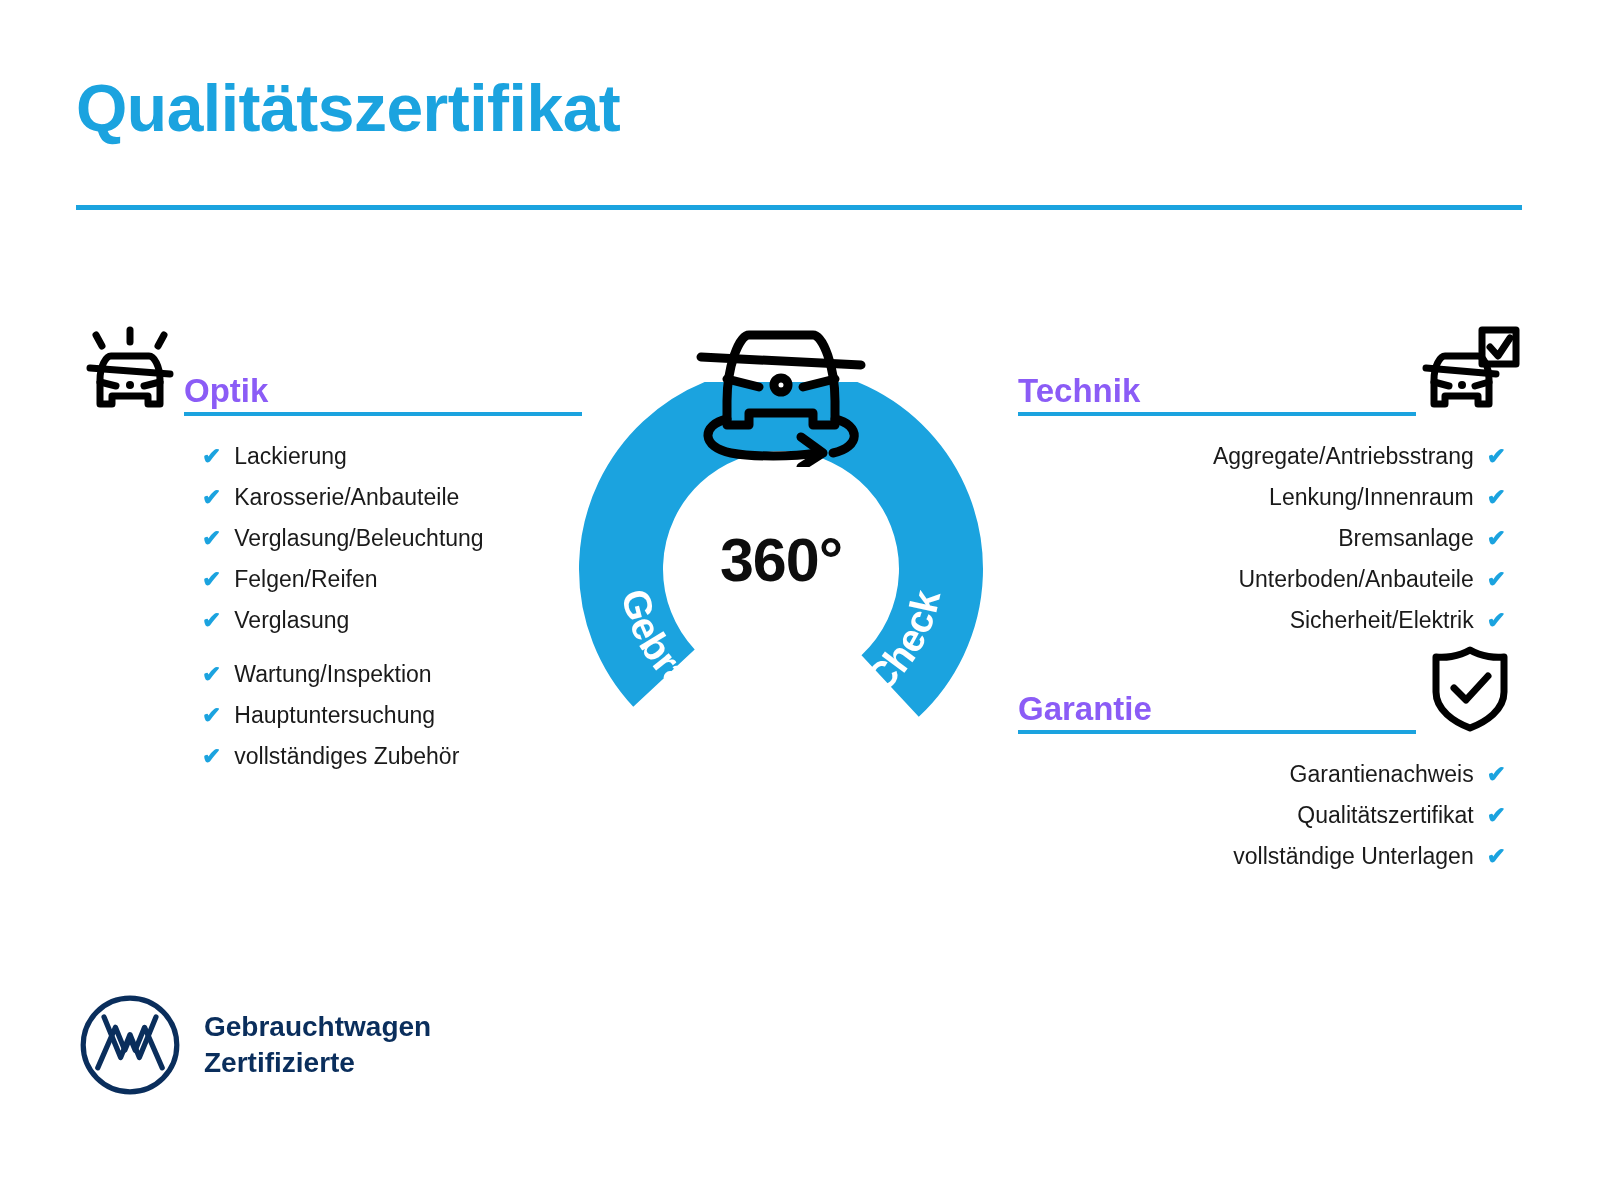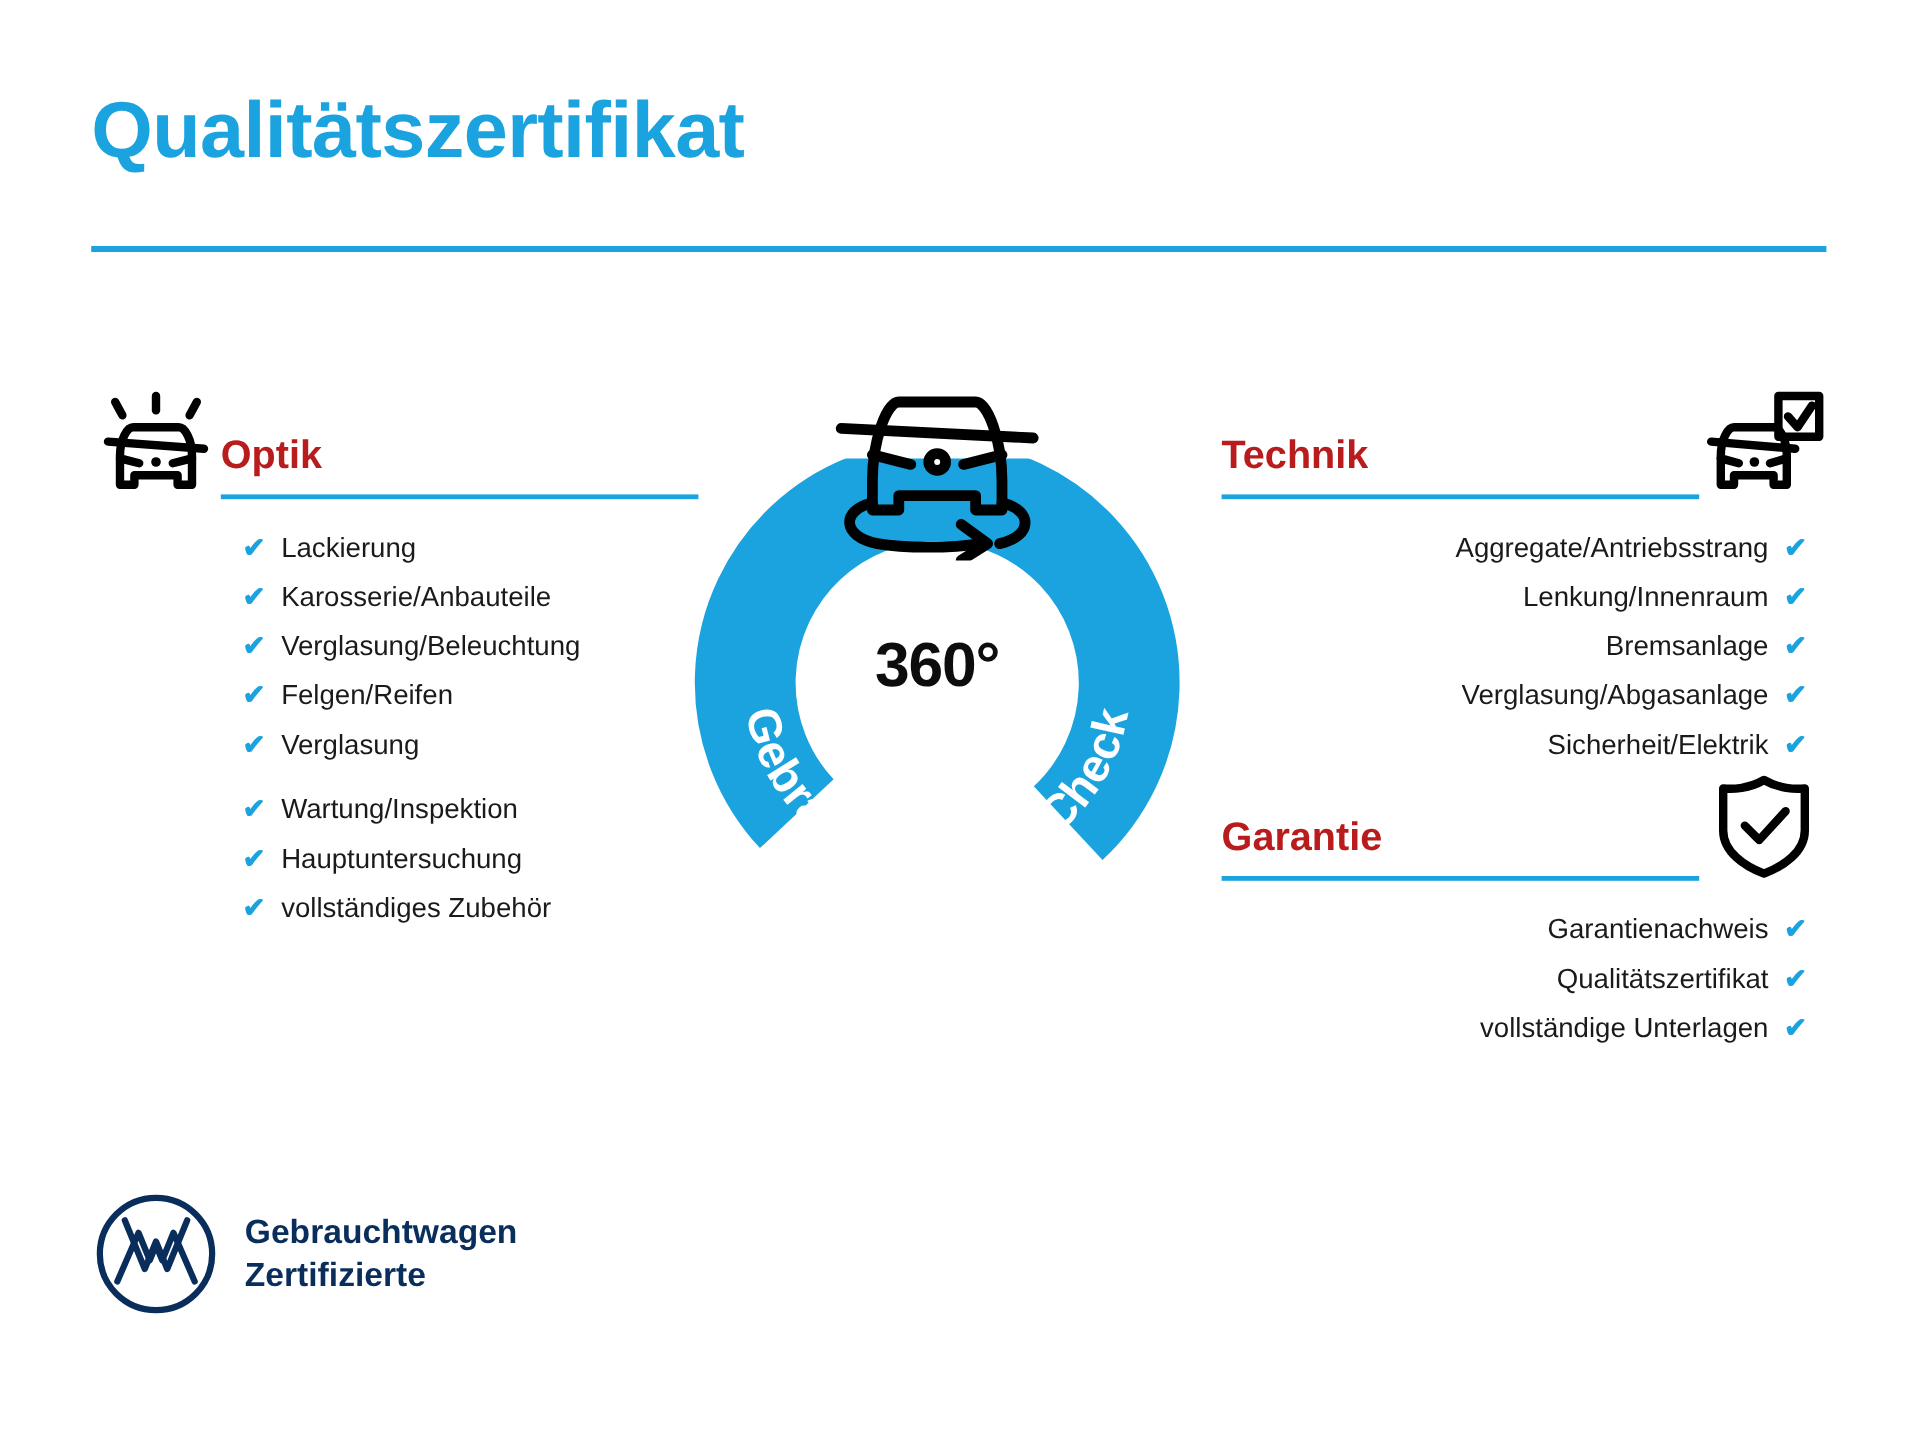--- a/index.html
+++ b/index.html
@@ -65,23 +65,23 @@
     align-items: center;
     justify-content: center;
   }
   .sec-title-wrap {
     flex: 1 1 auto;
     padding-bottom: 2px;
   }
   .sec-title {
     font-size: 33px;
     font-weight: bold;
-    color: #b91c1c;
+    color: #8b5cf6;
     line-height: 1.15;
-    padding-bottom: 14px;
+    padding-bottom: 2px;
   }
   .right .sec-title { }
   .sec-rule {
     height: 4px;
     background: #1BA3DF;
     width: 100%;
   }
 
   
   .check-list {
@@ -125,21 +125,21 @@
     height: 450px;
   }
   .badge-ring { position: absolute; left: 0; top: 75px; width: 420px; height: 375px; }
   .badge-car  { position: absolute; left: 112px; top: 0px; width: 196px; height: 160px; }
   .badge-360 {
     position: absolute;
     left: 0;
     top: 218px;
     width: 420px;
     text-align: center;
-    font-size: 52px;
+    font-size: 61px;
     font-weight: bold;
     color: #0D0D0D;
     letter-spacing: -1px;
   }
 
   
   .brand {
     position: absolute;
     left: 78px;
     top: 993px;
@@ -250,21 +250,21 @@
       <li class="check-item">
         <span class="check-mark">✔</span>
         <span>Lenkung/Innenraum</span>
       </li>
       <li class="check-item">
         <span class="check-mark">✔</span>
         <span>Bremsanlage</span>
       </li>
       <li class="check-item">
         <span class="check-mark">✔</span>
-        <span>Verglasung/Abgasanlage</span>
+        <span>Unterboden/Anbauteile</span>
       </li>
       <li class="check-item">
         <span class="check-mark">✔</span>
         <span>Sicherheit/Elektrik</span>
       </li>
     </ul>
   </div>
 
   <div class="section sec-garantie">
     <div class="sec-head right">

